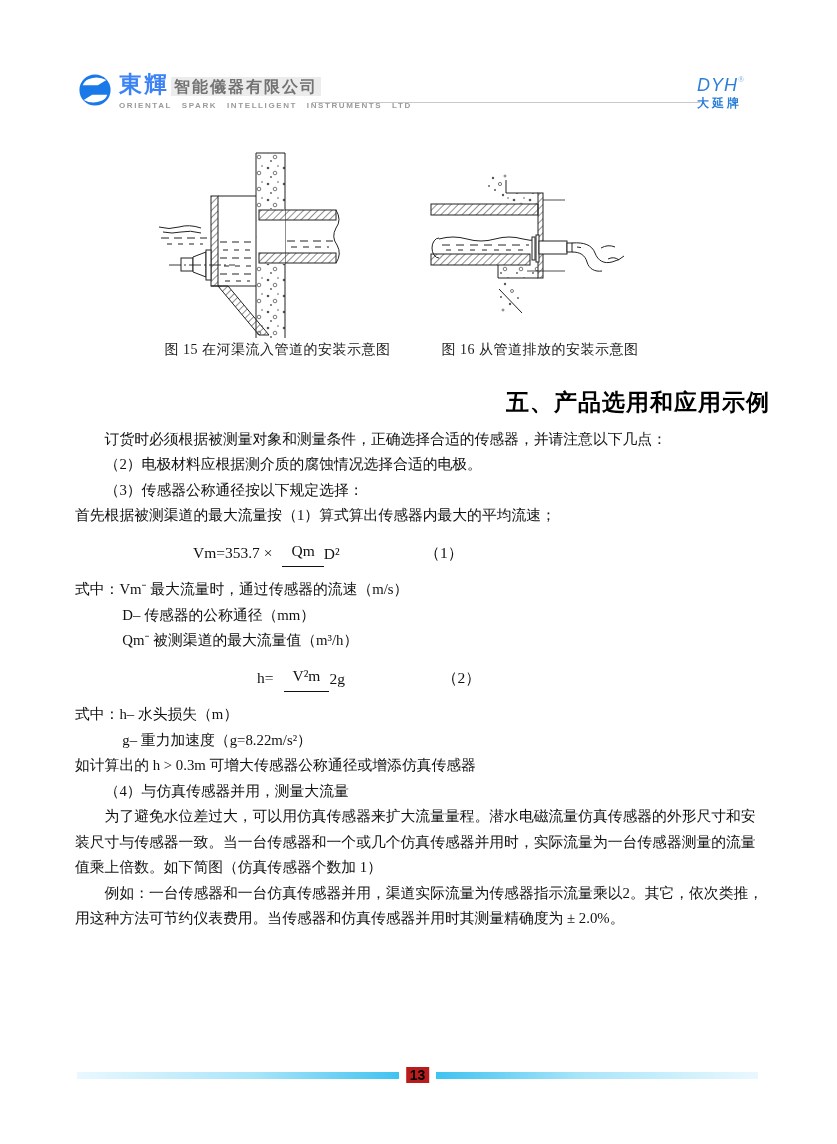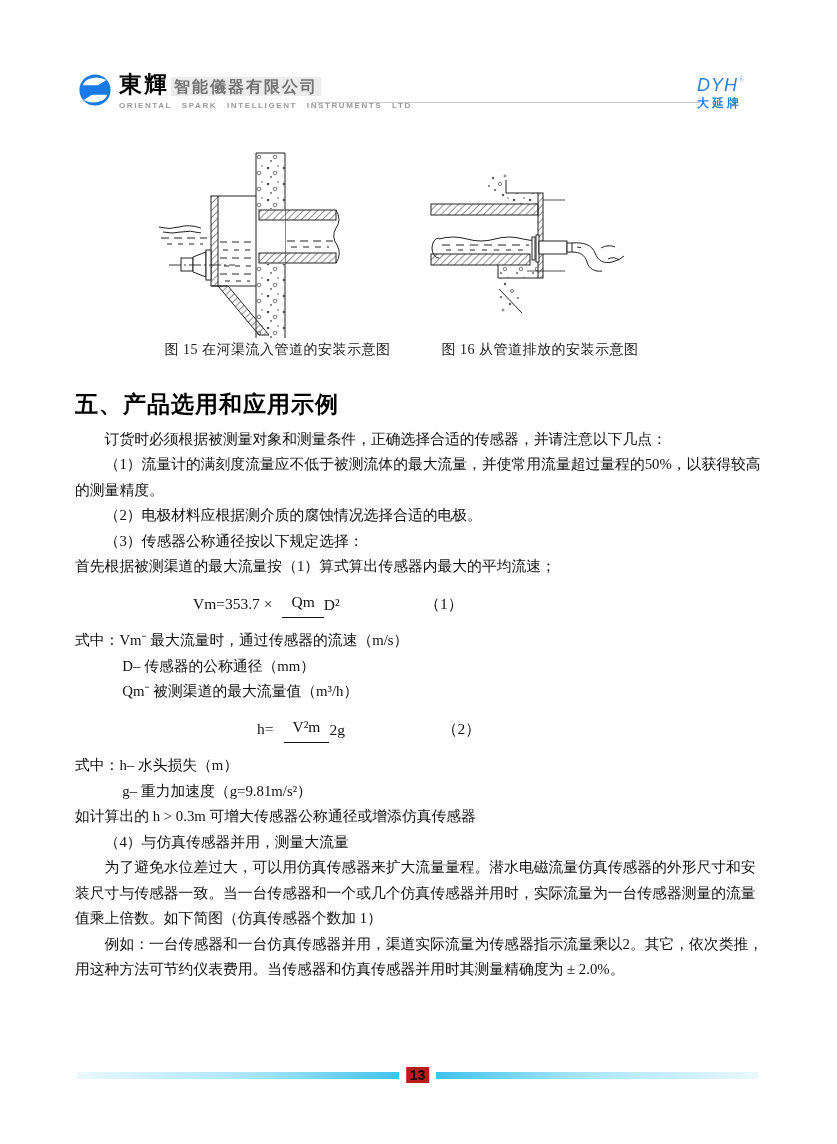--- a/index.html
+++ b/index.html
@@ -6,21 +6,21 @@
   .page {
     position:relative; width:837px; height:1144px; background:#ffffff;
     overflow:hidden; font-family:"Liberation Serif", serif; color:#111;
   }
 
   
   .header { position:absolute; top:72px; left:78px; width:689px; height:48px; }
   .logo-mark { position:absolute; left:0; top:1px; }
   .co-names { position:absolute; left:41px; top:-3px; white-space:nowrap; }
   .co-cn-primary {
-    font-size:23px; font-weight:bold; color:#000000; letter-spacing:2px;
+    font-size:23px; font-weight:bold; color:#3b82f6; letter-spacing:2px;
     font-family:"Liberation Serif", serif;
   }
   .co-cn-secondary {
     font-size:16px; font-weight:bold; color:#737373; background:#ececec;
     letter-spacing:2px; padding:1px 3px; margin-left:2px;
     font-family:"Liberation Serif", serif;
   }
   .co-en {
     margin-top:1px; font-family:"Liberation Sans", sans-serif;
     font-size:8px; font-weight:bold; color:#9a9a9a;
@@ -42,22 +42,22 @@
   .figures { position:absolute; top:148px; left:0; width:837px; height:230px; }
   .figure { position:absolute; top:0; text-align:center; }
   .figure.f15 { left:150px; width:255px; }
   .figure.f16 { left:415px; width:250px; }
   .figure svg { display:block; margin:0 auto; }
   .fig-caption { margin:3px 0 0 0; font-size:14px; color:#1a1a1a; letter-spacing:0.5px; }
 
   
   .main { position:absolute; top:392px; left:75px; width:695px; font-size:14.8px; line-height:25.5px; }
   .section-title {
-    margin:0 0 9px 0; font-family:Liberation Serif, serif;
-    font-size:23px; font-weight:bold; color:#000; letter-spacing:1px;
+    margin:0 0 9px 0; font-family:Liberation Mono, monospace;
+    font-size:23px; font-weight:bold; color:#000; letter-spacing:1px;text-align:right;
   }
   .main p { margin:0; }
   .ind { text-indent:2em; }
   .where.sub { padding-left:3.2em; }
 
   .formula { display:flex; align-items:center; font-size:15.5px; }
   .formula.f1 { margin:9px 0 10px 118px; }
   .formula.f2 { margin:9px 0 10px 182px; }
   .formula .lhs { margin-right:10px; }
   .frac { display:inline-flex; text-align:center; }
@@ -224,21 +224,20 @@
           <line x1="162" y1="99" x2="169" y2="100" stroke-dasharray="4 3"></line>
         </g>
       </svg>
       <p class="fig-caption">图 16  从管道排放的安装示意图</p>
     </div>
   </div>
 
   <div class="main">
     <h2 class="section-title">五、产品选用和应用示例</h2>
     <p class="ind">订货时必须根据被测量对象和测量条件，正确选择合适的传感器，并请注意以下几点：</p>
-    <p class="ind">（1）流量计的满刻度流量应不低于被测流体的最大流量，并使常用流量超过量程的50%，以获得较高的测量精度。</p>
     <p class="ind">（2）电极材料应根据测介质的腐蚀情况选择合适的电极。</p>
     <p class="ind">（3）传感器公称通径按以下规定选择：</p>
     <p>首先根据被测渠道的最大流量按（1）算式算出传感器内最大的平均流速；</p>
 
     <div class="formula f1">
       <span class="lhs">Vm=353.7 ×</span>
       <span class="frac">
         <span class="num">Qm</span>
         <span class="den">D²</span>
       </span>
@@ -252,21 +251,21 @@
     <div class="formula f2">
       <span class="lhs">h=</span>
       <span class="frac">
         <span class="num">V²m</span>
         <span class="den">2g</span>
       </span>
       <span class="flabel">（2）</span>
     </div>
 
     <p class="where">式中：h– 水头损失（m）</p>
-    <p class="where sub">g– 重力加速度（g=9.81m/s²）</p>
+    <p class="where sub">g– 重力加速度（g=8.22m/s²）</p>
     <p>如计算出的 h &gt; 0.3m 可增大传感器公称通径或增添仿真传感器</p>
     <p class="ind">（4）与仿真传感器并用，测量大流量</p>
     <p class="ind">为了避免水位差过大，可以用仿真传感器来扩大流量量程。潜水电磁流量仿真传感器的外形尺寸和安装尺寸与传感器一致。当一台传感器和一个或几个仿真传感器并用时，实际流量为一台传感器测量的流量值乘上倍数。如下简图（仿真传感器个数加 1）</p>
     <p class="ind">例如：一台传感器和一台仿真传感器并用，渠道实际流量为传感器指示流量乘以2。其它，依次类推，用这种方法可节约仪表费用。当传感器和仿真传感器并用时其测量精确度为 ± 2.0%。</p>
   </div>
 
   <div class="footer">
     <div class="bar left"></div>
     <div class="bar right"></div>
     <span class="page-num">13</span>

